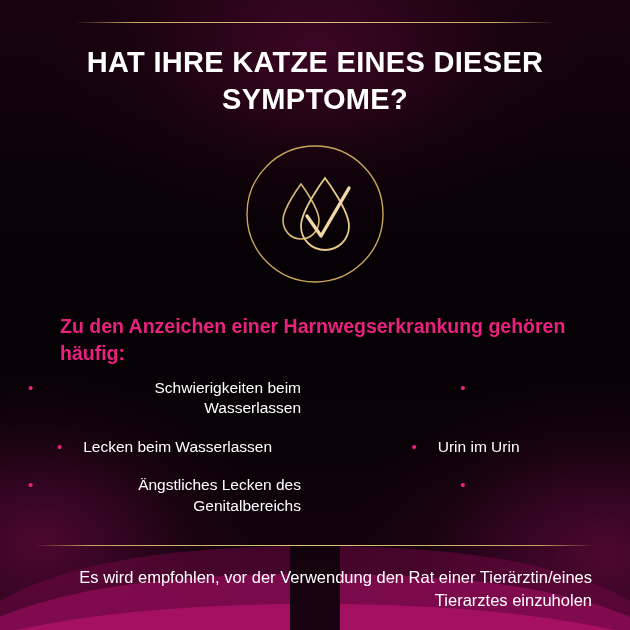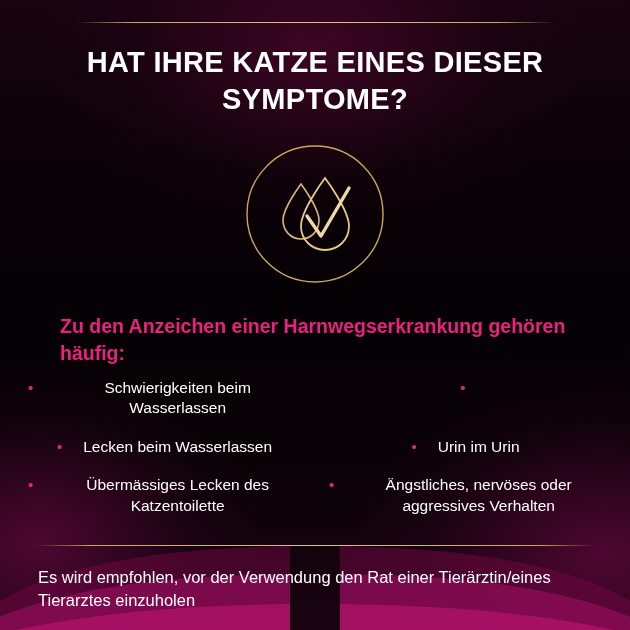--- a/index.html
+++ b/index.html
@@ -104,41 +104,41 @@
   .sym-bullet {
     color: #e9217f;
     font-size: 15px;
     line-height: 1.1;
     margin-right: 5px;
     flex: 0 0 auto;
     position: relative;
     top: 2px;
   }
   .sym-text {
-    text-align: center;
+    text-align: right;
     max-width: 252px;
     margin-left: 16px;
   }
 
   .bottom-rule {
     position: absolute;
     bottom: 84px;
     left: 50%;
     transform: translateX(-50%);
     width: 560px;
     height: 1px;
     background: linear-gradient(90deg, rgba(197,160,88,0) 0%, #c9a75c 10%, #e0c27d 50%, #c9a75c 90%, rgba(197,160,88,0) 100%);
   }
 
   .footnote {
     position: absolute;
     bottom: 18px;
     left: 0;
     width: 630px;
-    text-align: left;
+    text-align: right;
     color: #ffffff;
     font-size: 16.5px;
     line-height: 1.38;
     padding: 0 38px;
     box-sizing: border-box;
   }
 </style>
 </head>
 <body>
 
@@ -189,25 +189,24 @@
     <div class="sym-item">
       <span class="sym-bullet">•</span>
       <span class="sym-text">Lecken beim Wasserlassen</span>
     </div>
     <div class="sym-item">
       <span class="sym-bullet">•</span>
       <span class="sym-text">Urin im Urin</span>
     </div>
     <div class="sym-item">
       <span class="sym-bullet">•</span>
-      <span class="sym-text">Übermässiges Lecken des Katzentoilette</span>
-    </div>
-    <div class="sym-item">
-      <span class="sym-bullet">•</span>
-      <span class="sym-text">Ängstliches, nervöses oder aggressives Verhalten</span>
+      <span class="sym-text">Ängstliches Lecken des Genitalbereichs</span>
+    </div>
+    <div class="sym-item">
+      <span class="sym-bullet">•</span>
     </div>
   </div>
 
   <div class="bottom-rule"></div>
 
   <div class="footnote">Es wird empfohlen, vor der Verwendung den Rat einer Tierärztin/eines Tierarztes einzuholen</div>
 
 </div>
 
 </body></html>

